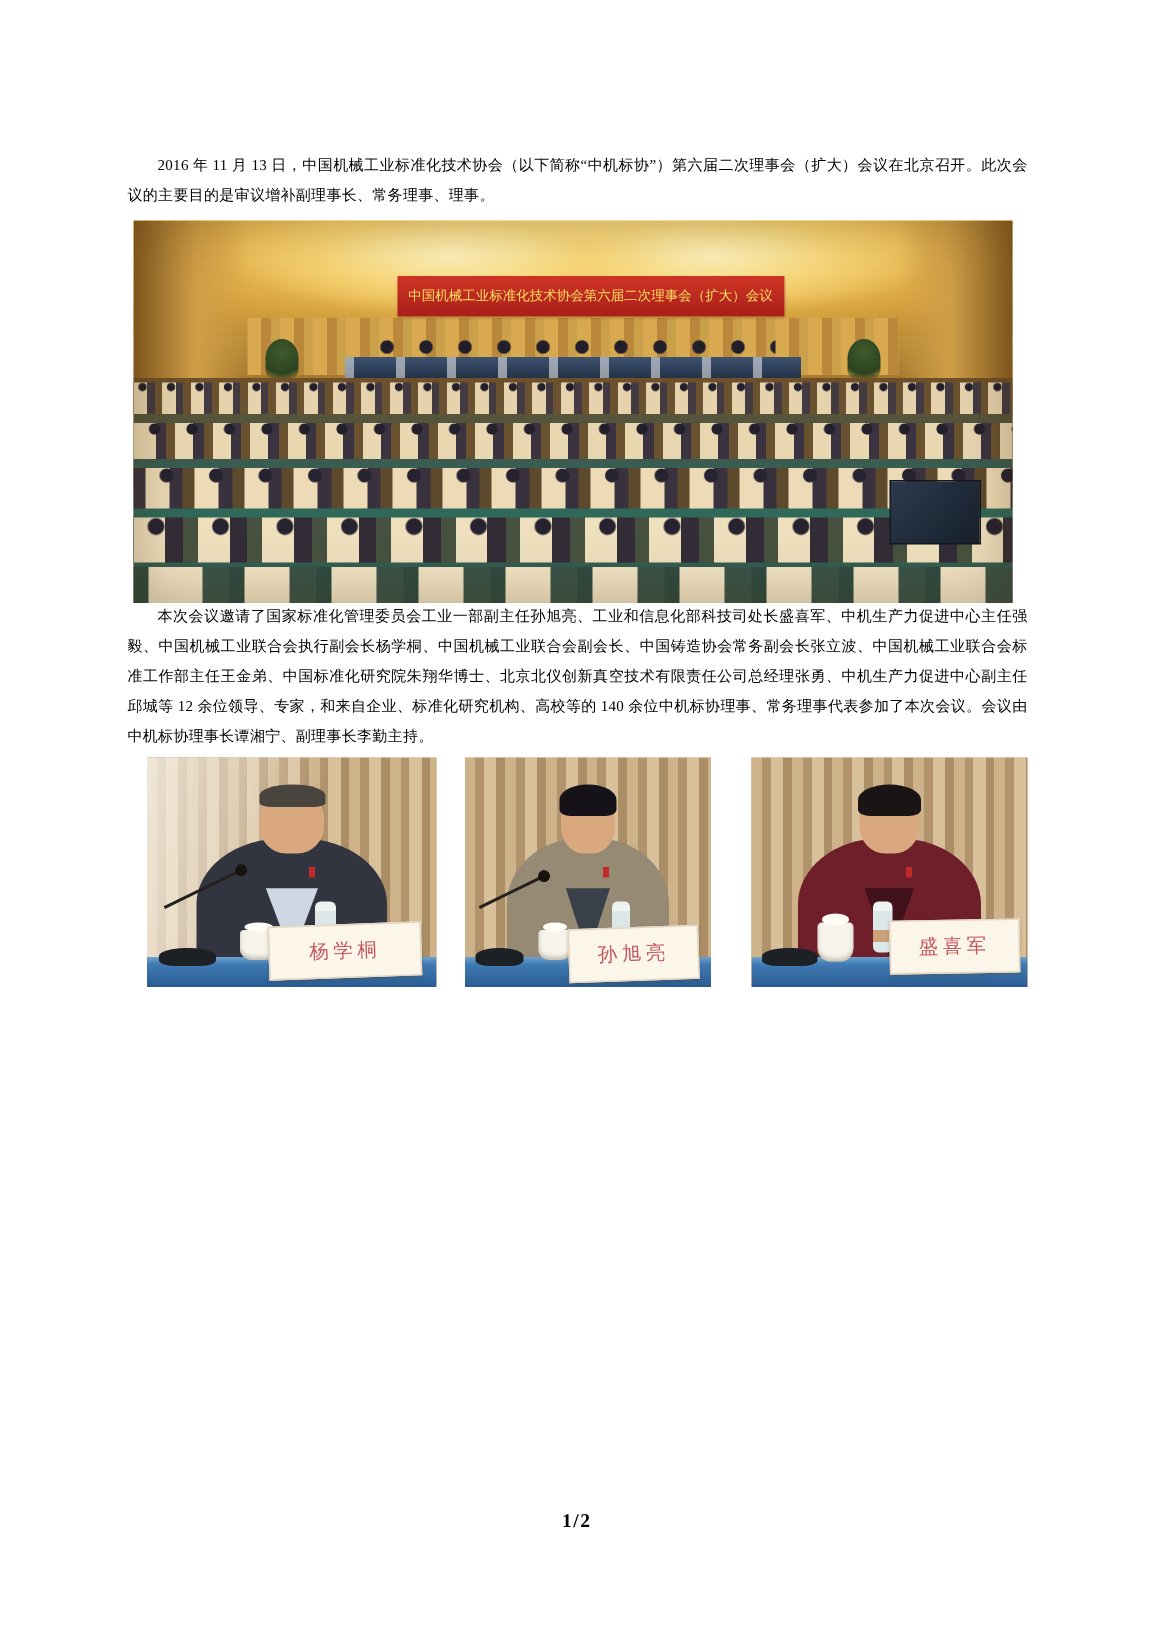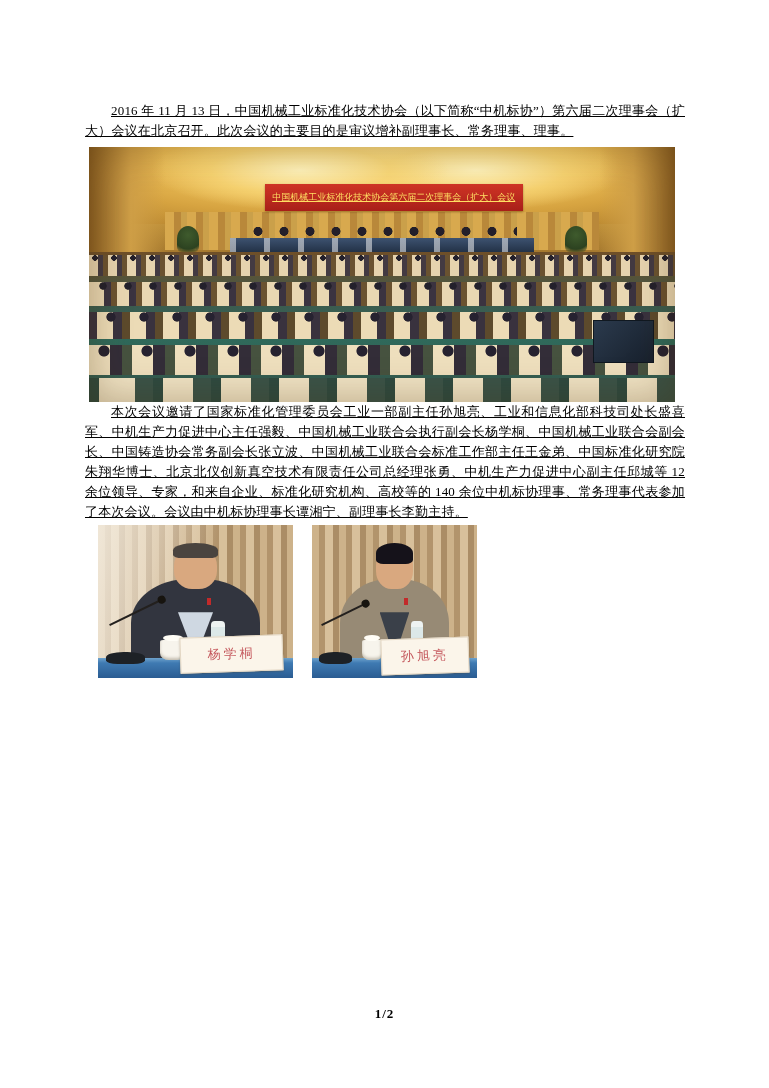--- a/index.html
+++ b/index.html
@@ -3,22 +3,22 @@
 <meta charset="utf-8">
 <style>
   html,body{margin:0;padding:0;}
   body{
     width:769px;height:1088px;background:#ffffff;position:relative;
     font-family:"Liberation Serif","DejaVu Serif",serif;color:#000;
   }
   .page{position:absolute;inset:0;background:#fff;overflow:hidden;}
   .content{position:absolute;left:85px;top:101px;width:600px;}
   p.body-text{
-    margin:0;font-size:13px;line-height:20px;text-align:justify;
-    text-indent:2em;letter-spacing:0.2px;text-decoration:underline;
+    margin:0;font-size:10px;line-height:20px;text-align:justify;
+    text-indent:2em;letter-spacing:0.2px;
   } .mt9{margin-top:9px;} .mt12{margin-top:12px;} .mt8{margin-top:8px;}
 
   
   figure{margin:0;padding:0;}
   .main-photo{
     position:relative;width:586px;height:255px;margin:6px 0 0 4px;overflow:hidden;
     background:linear-gradient(180deg,#e3b75a 0%,#c99a3f 26%,#a97c30 40%,#7b5526 55%,#4c4636 75%,#3a4a40 100%);
   }
   .mp-ceiling{position:absolute;left:0;top:0;width:100%;height:30%;
     background:
@@ -32,21 +32,20 @@
   .mp-pillar.left{left:0;}
   .mp-banner{
     position:absolute;left:30%;top:14.5%;width:44%;height:10.5%;
     background:linear-gradient(180deg,#d03526,#a81f18);
     display:flex;align-items:center;justify-content:center;
     box-shadow:0 1px 2px rgba(60,30,0,.4);
   }
   .mp-banner span{
     color:#ffdf63;font-size:9px;white-space:nowrap;letter-spacing:0px;
     font-family:"Liberation Sans","DejaVu Sans",sans-serif;
-    text-decoration:underline;
   }
   .mp-curtain{position:absolute;left:13%;top:25.5%;width:74%;height:15%;
     background:repeating-linear-gradient(90deg,#d8a94e 0 9px,#b9883a 9px 16px,#caa04a 16px 22px);}
   .mp-plant{position:absolute;top:31%;width:22px;height:26px;border-radius:50% 50% 20% 20%;
     background:radial-gradient(circle at 50% 35%,#3f5b2d 0%,#2c4220 70%,transparent 100%);}
   .mp-plant.left{left:15%;} .mp-plant.right{right:15%;}
   .mp-figures{position:absolute;left:27%;top:29.5%;width:46%;height:6.5%;
     background-image:radial-gradient(circle 5px at 11px 55%, #231f2a 85%, transparent 95%);
     background-size:26px 100%;background-repeat:repeat-x;}
   .mp-head-table{position:absolute;left:24%;top:35.5%;width:52%;height:5.5%;
@@ -191,19 +190,33 @@
         <div class="sp-mic"></div>
         <div class="sp-table"></div>
         <div class="sp-micbase"></div>
         <div class="sp-bottle"></div>
         <div class="sp-cup"></div>
         <div class="sp-nameplate">
           <span>孙旭亮</span>
         </div>
       </figure>
 
+      <figure class="speaker-photo sp-3">
+        <div class="sp-curtain"></div>
+        <div class="sp-body"></div>
+        <div class="sp-shirt"></div>
+        <div class="sp-head"></div>
+        <div class="sp-badge"></div>
+        <div class="sp-table"></div>
+        <div class="sp-micbase"></div>
+        <div class="sp-bottle"></div>
+        <div class="sp-cup"></div>
+        <div class="sp-nameplate">
+          <span>盛喜军</span>
+        </div>
+      </figure>
     </div>
 
 
   </div>
 
   <div class="page-number">1/2</div>
 </div>
 
 </body></html>

